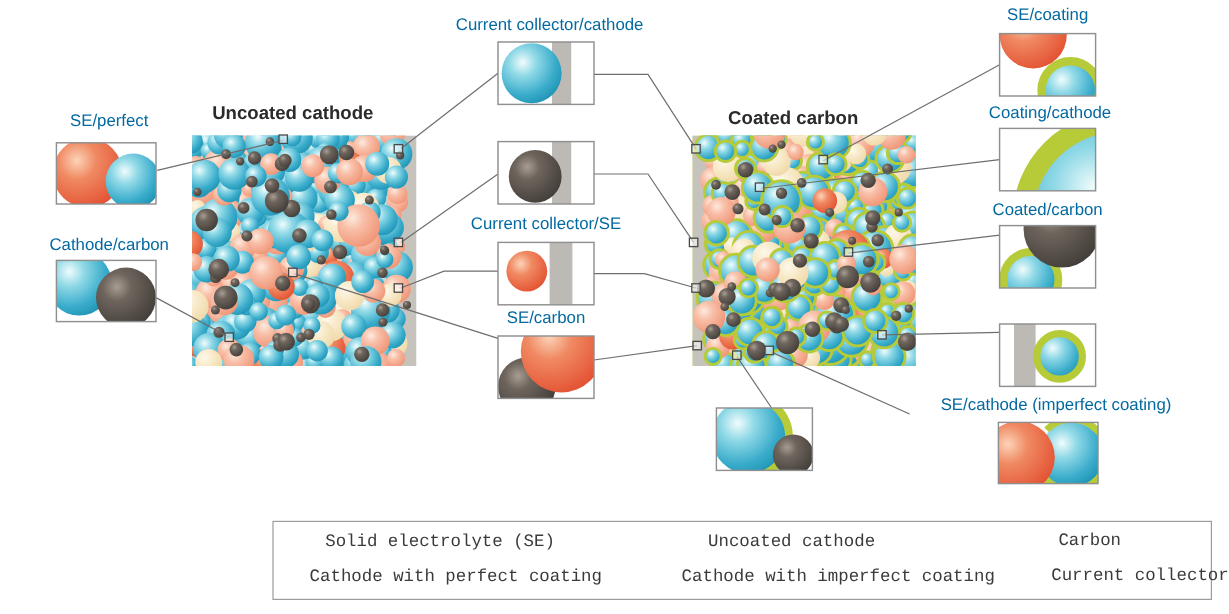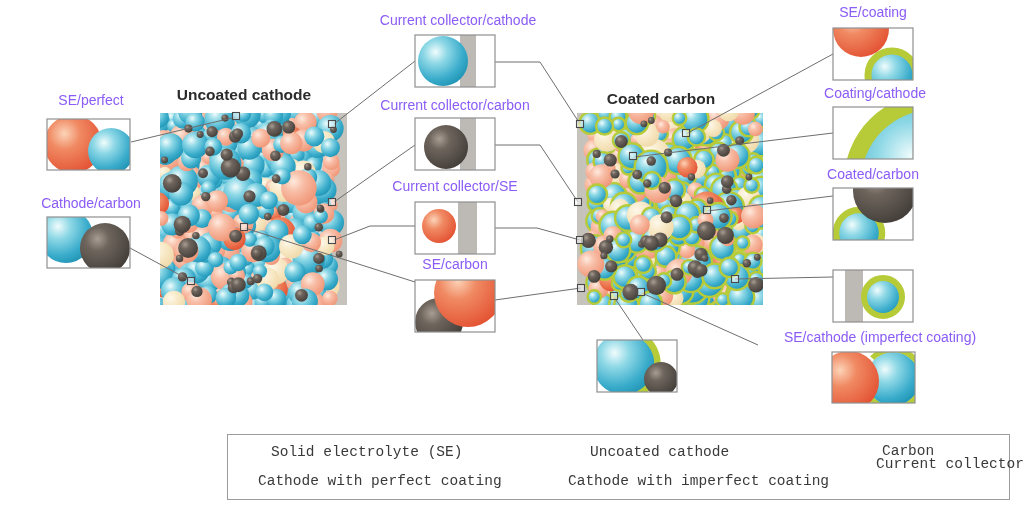--- a/index.html
+++ b/index.html
@@ -1,19 +1,19 @@
 <!DOCTYPE html>
 <html><head>
 <meta charset="utf-8">
 <style>
   html,body{margin:0;padding:0;background:#fff;}
   #fig{position:relative;width:1024px;height:512px;background:#fff;overflow:hidden;
        font-family:"Liberation Sans",sans-serif;}
   #scene{position:absolute;left:0;top:0;}
-  .lbl{position:absolute;font-size:14px;line-height:1.1;color:#8b5cf6;
+  .lbl{position:absolute;font-size:14px;line-height:1.1;color:#0369a1;
        white-space:nowrap;transform:translateX(-50%);}
   .title{position:absolute;font-size:15.5px;font-weight:bold;color:#2b2b2b;
        white-space:nowrap;transform:translateX(-50%);}
   .lglbl{position:absolute;font-size:14.5px;color:#3a3a3a;white-space:nowrap;font-family:Liberation Mono, monospace;}
   #legendbox{position:absolute;left:227px;top:434px;width:781px;height:64px;
        background:#fff;border:1.5px solid #9c9c9c;}
 </style>
 </head>
 <body>
 
@@ -913,28 +913,27 @@
         <rect x="856" y="470" width="13" height="23" fill="#c6c2bc"></rect>
       </g>
     </svg>
 
   <div class="title" style="left:244px;top:86px">Uncoated cathode</div>
   <div class="title" style="left:661px;top:90px">Coated carbon</div>
 
   <div class="lbl" style="left:91px;top:93px">SE/perfect</div>
   <div class="lbl" style="left:91px;top:196px">Cathode/carbon</div>
   <div class="lbl" style="left:458px;top:13px">Current collector/cathode</div>
-  <div class="lbl" style="left:455px;top:98px">Current collector/carbon</div>
   <div class="lbl" style="left:455px;top:179px">Current collector/SE</div>
   <div class="lbl" style="left:455px;top:257px">SE/carbon</div>
   <div class="lbl" style="left:873px;top:5px">SE/coating</div>
   <div class="lbl" style="left:875px;top:86px">Coating/cathode</div>
   <div class="lbl" style="left:873px;top:167px">Coated/carbon</div>
   <div class="lbl" style="left:880px;top:330px">SE/cathode (imperfect coating)</div>
 
   <div id="legendbox"></div>
   <div class="lglbl" style="left:271px;top:444px">Solid electrolyte (SE)</div>
   <div class="lglbl" style="left:590px;top:444px">Uncoated cathode</div>
   <div class="lglbl" style="left:882px;top:443px">Carbon</div>
   <div class="lglbl" style="left:568px;top:473px">Cathode with imperfect coating</div>
   <div class="lglbl" style="left:258px;top:473px">Cathode with perfect coating</div>
-  <div class="lglbl" style="left:876px;top:456px">Current collector</div>
+  <div class="lglbl" style="left:876px;top:472px">Current collector</div>
 </div>
 
 </body></html>

